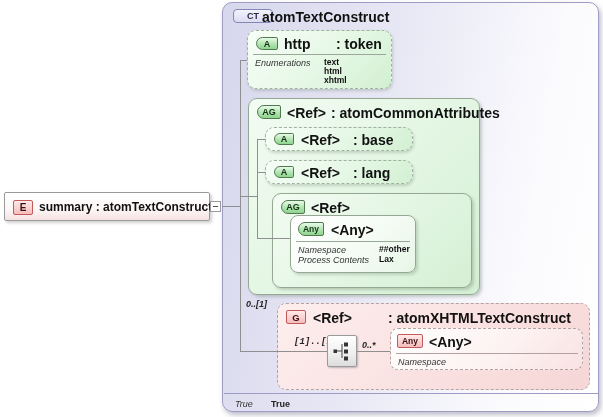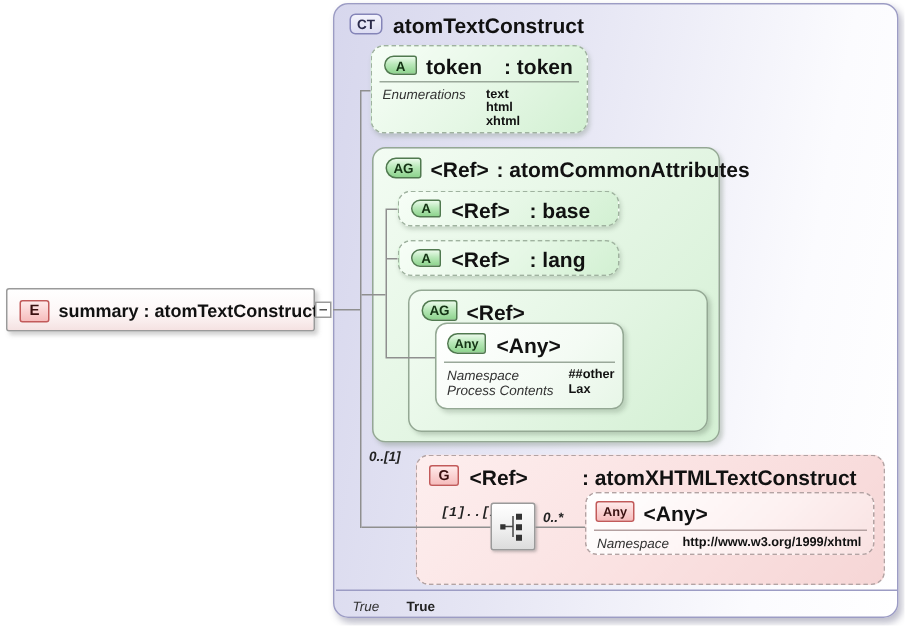--- a/index.html
+++ b/index.html
@@ -67,31 +67,31 @@
       background:linear-gradient(#ffffff 0%, #eeeeee 60%, #dcdcdc 100%);
       box-shadow:1px 1px 2px rgba(100,100,100,.4);
       display:flex; align-items:center; justify-content:center; }
 </style>
 </head>
 <body>
 
 <div class="canvas">
 
   <div class="box ct-box" style="left:222px; top:2px; width:377px; height:410px;">
-    <span class="badge badge-ct" style="left:10px; top:6px; width:22px; height:14px;">CT</span>
+    <span class="badge badge-ct" style="left:10px; top:6px; width:40px; height:14px;">CT</span>
     <span class="abs t11 b" style="left:39px; top:7px;">atomTextConstruct</span>
 
     <div class="sep sep-ct" style="left:1px; top:390px; width:374px;"></div>
     <span class="abs t9 i" style="left:12px; top:396px; color:#333;">True</span>
     <span class="abs t9 b" style="left:48px; top:396px;">True</span>
   </div>
 
   <div class="box green-dashed" style="left:247px; top:30px; width:145px; height:59px;">
     <span class="badge badge-green" style="left:8px; top:6px; width:22px; height:13px;">A</span>
-    <span class="abs t11 b" style="left:36px; top:6px;">token</span>
+    <span class="abs t11 b" style="left:36px; top:6px;">http</span>
     <span class="abs t11 b" style="left:88px; top:6px;">: token</span>
     <div class="sep" style="left:5px; top:23px; width:133px;"></div>
     <span class="abs t9 i" style="left:7px; top:27px; color:#333;">Enumerations</span>
     <span class="abs t85 b" style="left:76px; top:27px;">text</span>
     <span class="abs t85 b" style="left:76px; top:36px;">html</span>
     <span class="abs t85 b" style="left:76px; top:45px;">xhtml</span>
   </div>
 
   <div class="box green-solid" style="left:248px; top:98px; width:232px; height:197px;">
     <span class="badge badge-green" style="left:8px; top:6px; width:24px; height:14px;">AG</span>
@@ -147,21 +147,20 @@
     </svg>
   </div>
 
   <span class="abs t9 i b" style="left:362px; top:340px; color:#222;">0..*</span>
 
   <div class="box pink-any" style="left:390px; top:328px; width:193px; height:42px;">
     <span class="badge badge-red" style="left:6px; top:5px; width:26px; height:14px; font-size:8.5px;">Any</span>
     <span class="abs t11 b" style="left:38px; top:6px;">&lt;Any&gt;</span>
     <div class="sep sep-pink" style="left:5px; top:24px; width:182px;"></div>
     <span class="abs t9 i" style="left:7px; top:28px; color:#333;">Namespace</span>
-    <span class="abs t85 b" style="left:64px; top:28px;">http://www.w3.org/1999/xhtml</span>
   </div>
 
   <div class="hline" style="left:222px; top:206px; width:18px;"></div>
   <div class="vline" style="left:240px; top:60px; height:292px;"></div>
   <div class="hline" style="left:240px; top:60px; width:7px;"></div>
   <div class="hline" style="left:241px; top:196px; width:16px;"></div>
   <div class="vline" style="left:257px; top:139px; height:100px;"></div>
   <div class="hline" style="left:258px; top:139px; width:7px;"></div>
   <div class="hline" style="left:258px; top:172px; width:7px;"></div>
   <div class="hline" style="left:258px; top:238px; width:32px;"></div>

